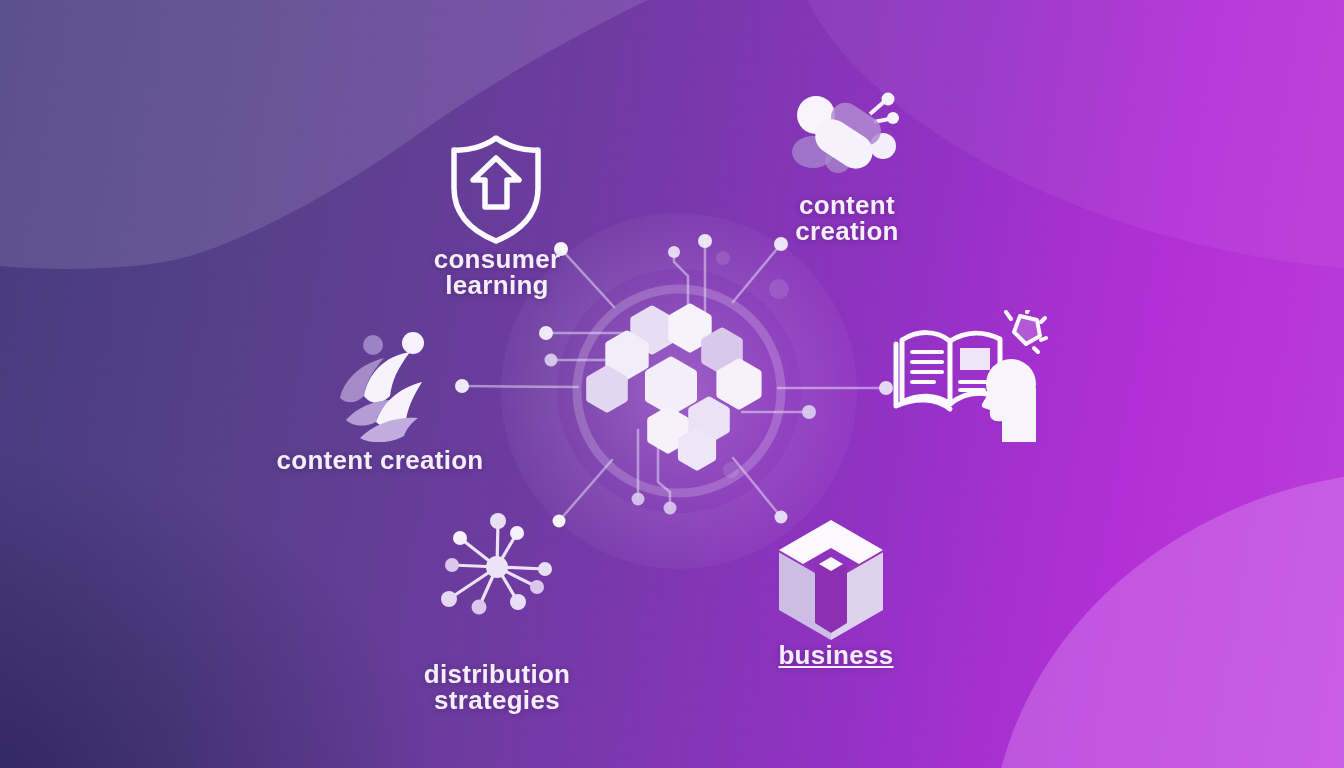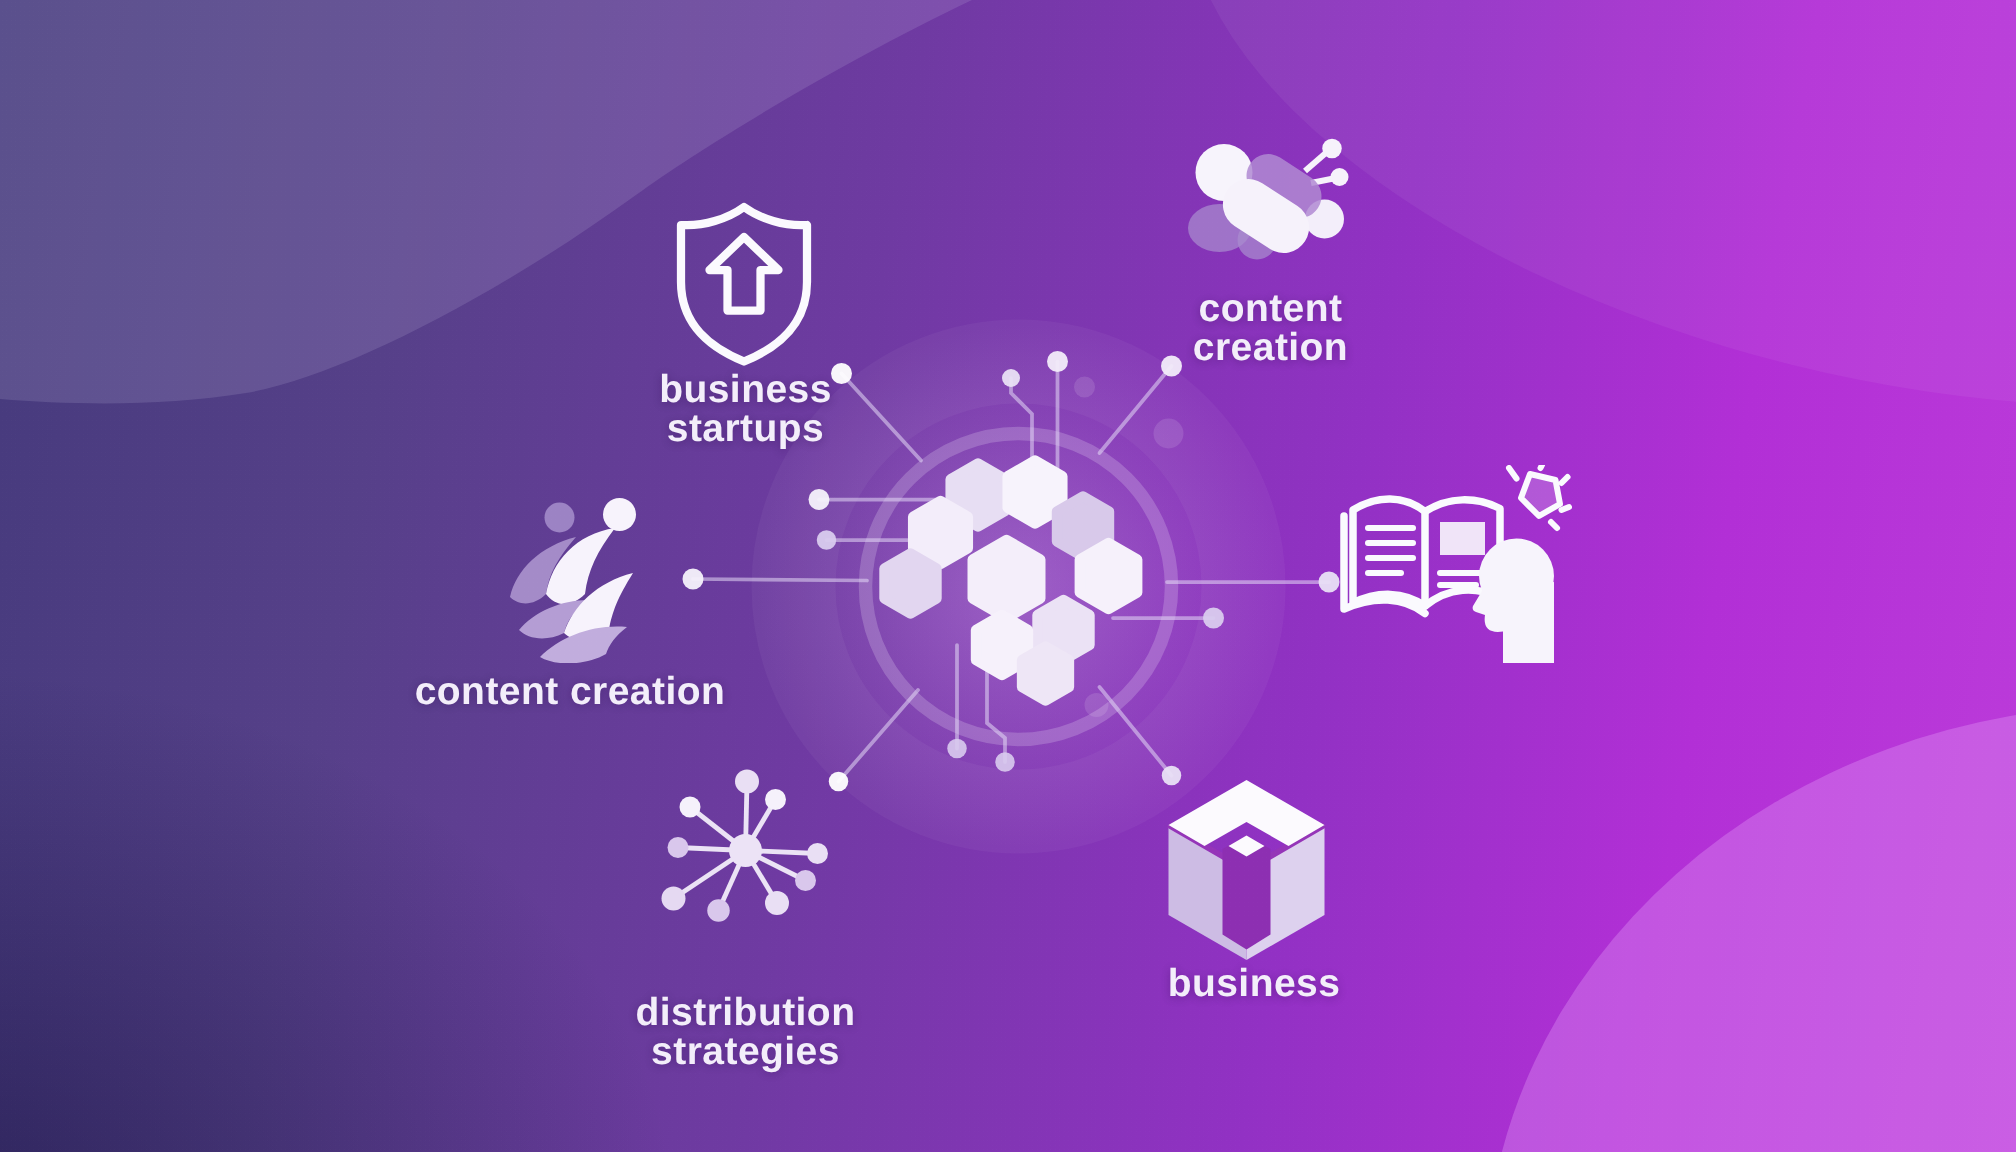--- a/index.html
+++ b/index.html
@@ -97,21 +97,21 @@
       <polygon points="668,410 685.3,420 685.3,440 668,450 650.7,440 650.7,420" fill="#f6f1fb" stroke="#f6f1fb"></polygon>
       <polygon points="697,431 712.6,440 712.6,458 697,467 681.4,458 681.4,440" fill="#eee6f6" stroke="#eee6f6"></polygon>
     </g>
   </svg>
 
 
   <svg class="icon" style="left:446px;top:134px;" width="100" height="112" viewBox="0 0 100 112">
     <path d="M50,4 C61,12 77,17 92,16 L92,54 C92,83 72,98 50,107 C28,98 8,83 8,54 L8,16 C23,17 39,12 50,4 Z" fill="none" stroke="#fbfafe" stroke-width="5.5" stroke-linejoin="round"></path>
     <path d="M50,24 L73,46 L61,46 L61,73 L39,73 L39,46 L27,46 Z" fill="none" stroke="#fbfafe" stroke-width="5.5" stroke-linejoin="round"></path>
   </svg>
-  <div class="node-label" style="left:412px;top:246px;width:170px;">business startups</div>
+  <div class="node-label" style="left:412px;top:246px;width:170px;">consumer learning</div>
 
   <svg class="icon" style="left:786px;top:88px;" width="124" height="100" viewBox="0 0 124 100">
     <circle cx="30" cy="27" r="19" fill="#f7f4fc"></circle>
     <ellipse cx="27" cy="64" rx="21" ry="16" fill="#a98cce" opacity=".72"></ellipse>
     <circle cx="52" cy="72" r="13" fill="#a98cce" opacity=".72"></circle>
     <circle cx="97" cy="58" r="13" fill="#f3eefa"></circle>
     <line x1="84" y1="26" x2="99" y2="13" stroke="#f6f2fb" stroke-width="4"></line>
     <line x1="88" y1="34" x2="103" y2="31" stroke="#f6f2fb" stroke-width="4"></line>
     <circle cx="102" cy="11" r="6.5" fill="#f6f2fb"></circle>
     <circle cx="107" cy="30" r="6" fill="#f6f2fb"></circle>
@@ -186,16 +186,16 @@
   <div class="node-label" style="left:397px;top:625px;width:200px;margin-top:36px;">distribution strategies</div>
 
   <svg class="icon" style="left:770px;top:514px;" width="122" height="132" viewBox="0 0 122 132">
     <polygon points="9,36 61,66 61,126 9,96" fill="#cdbce4"></polygon>
     <polygon points="61,66 113,36 113,96 61,126" fill="#ddd1ee"></polygon>
     <polyline points="9,36 61,66 113,36" fill="none" stroke="#9535b8" stroke-width="4"></polyline>
     <polygon points="61,6 113,36 89,50 61,34 33,50 9,36" fill="#fcfafe"></polygon>
     <polygon points="61,43 77,52 77,109 61,119 45,109 45,52" fill="#8d2fb2"></polygon>
     <polygon points="61,43 73,50 61,57 49,50" fill="#fcfafe"></polygon>
   </svg>
-  <div class="node-label" style="left:736px;top:642px;width:200px;">business</div>
+  <div class="node-label" style="left:736px;top:642px;width:200px;text-decoration:underline;">business</div>
 
   <div class="noise"></div>
 </div>
 
 </body></html>

